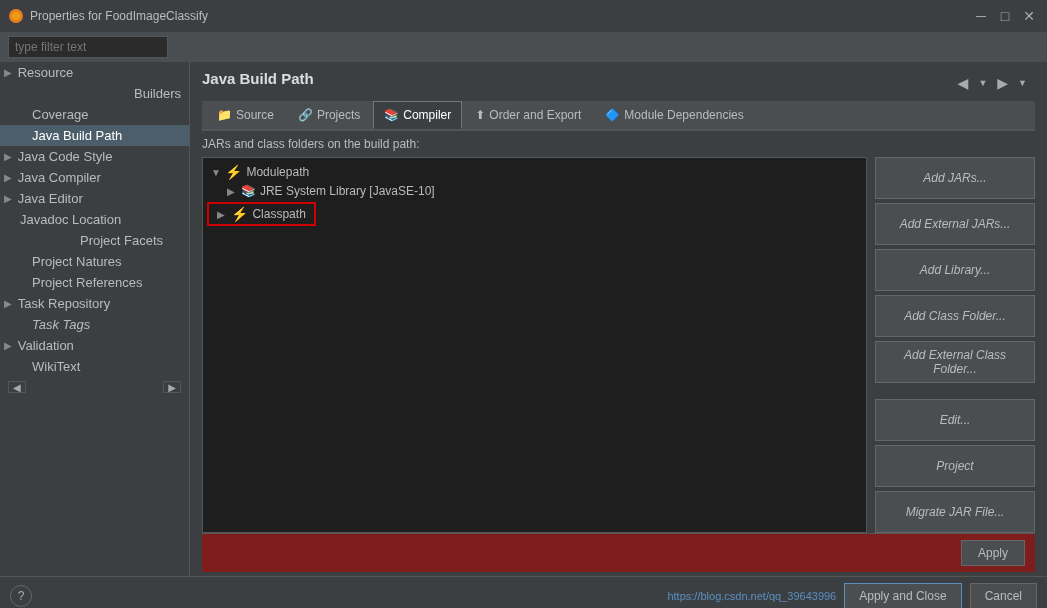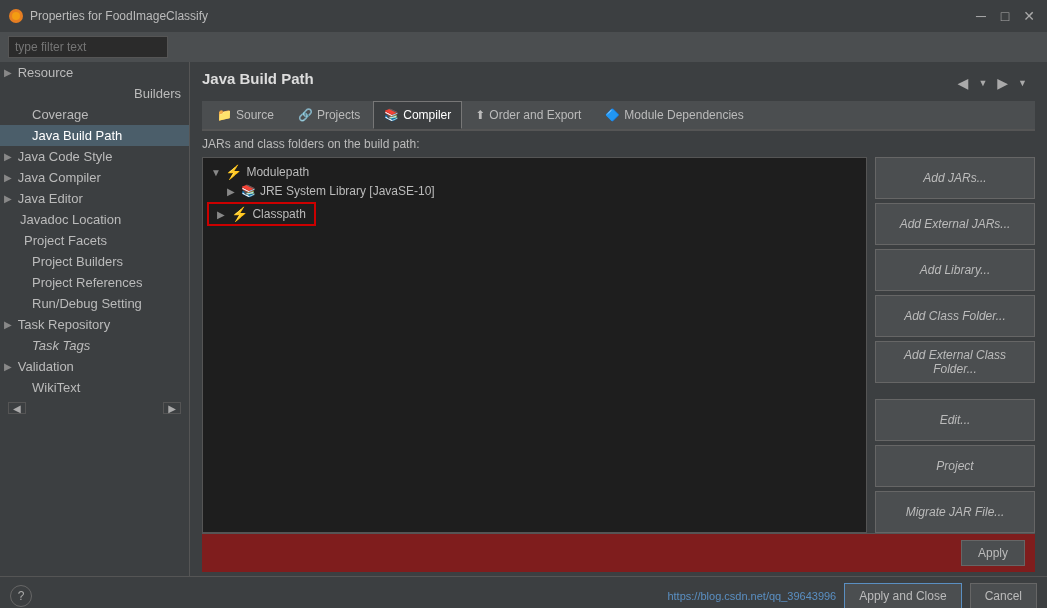--- a/index.html
+++ b/index.html
@@ -366,31 +366,28 @@
         <span class="arrow">▶</span>
         <span>Java Compiler</span>
       </div>
       <div class="sidebar-item has-arrow">
         <span class="arrow">▶</span>
         <span>Java Editor</span>
       </div>
       <div class="sidebar-item" style="padding-left:20px;">
         <span>Javadoc Location</span>
       </div>
-      <div class="sidebar-item" style="padding-left:24px;">
+      <div class="sidebar-item" style="padding-left:44px;margin-left:36px;">
         <span>Project Facets</span>
       </div>
       <div class="sidebar-item" style="padding-left:32px;">
-        <span>Project Builders</span>
+        <span>Project Natures</span>
       </div>
       <div class="sidebar-item" style="padding-left:32px;">
         <span>Project References</span>
-      </div>
-      <div class="sidebar-item" style="padding-left:32px;">
-        <span>Run/Debug Setting</span>
       </div>
       <div class="sidebar-item has-arrow">
         <span class="arrow">▶</span>
         <span>Task Repository</span>
       </div>
       <div class="sidebar-item" style="padding-left:32px;font-style:italic;">
         <span>Task Tags</span>
       </div>
       <div class="sidebar-item has-arrow">
         <span class="arrow">▶</span>

